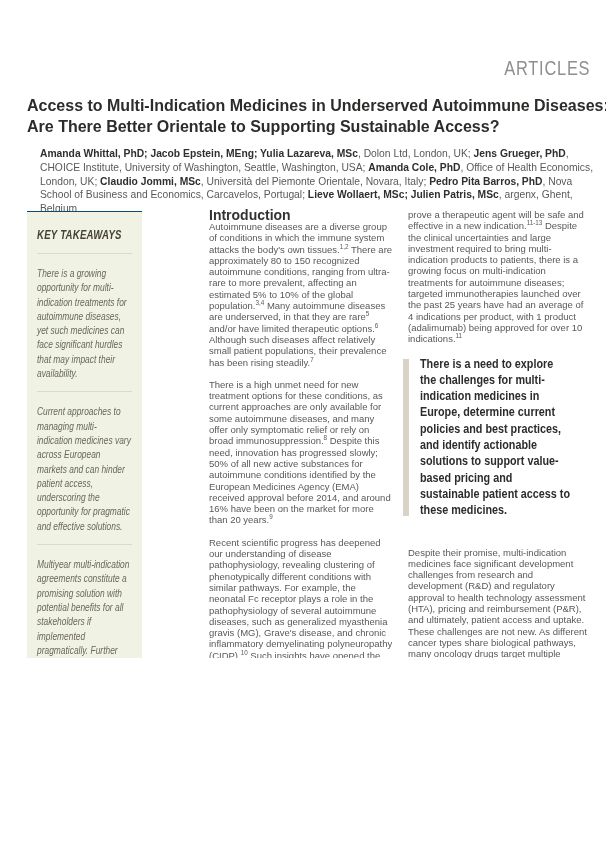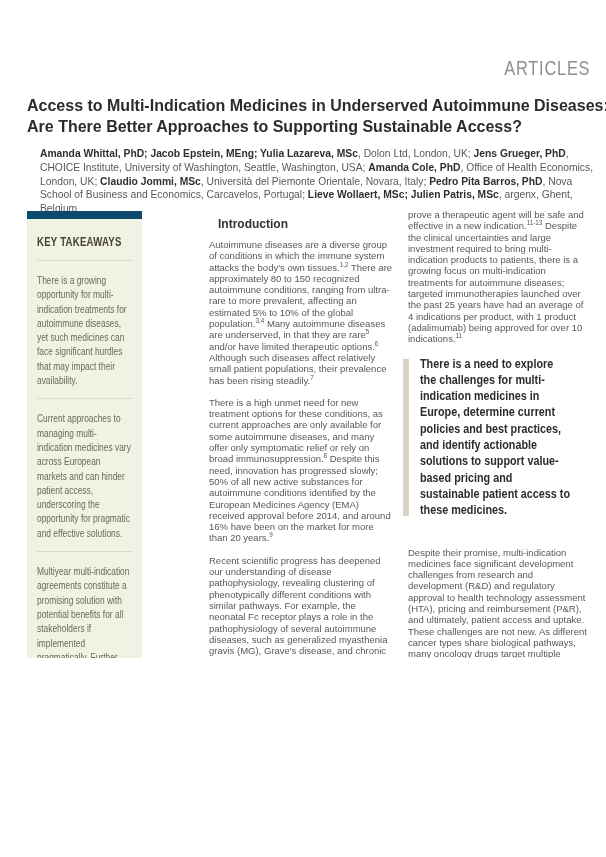--- a/index.html
+++ b/index.html
@@ -26,37 +26,38 @@
   
   .authors{
     position:absolute;left:40px;top:147px;width:562px;
     font-size:10.3px;line-height:13.8px;color:#595959;
   }
   .authors b{color:#2f2f2f;}
 
   
   .takeaways{
     position:absolute;left:27px;top:211px;width:115px;min-height:502px;
-    box-sizing:border-box;background:#f0f3e3;border-top:8px solid #0c4a6e;
+    box-sizing:border-box;background:#f0f3e3;border-top:1px solid #0c4a6e;
     padding:16px 10px 16px 10px;
+    font-style:italic;
   }
   .tk-heading{
     font-size:12px;font-weight:bold;color:#464036;letter-spacing:0.3px;
     white-space:nowrap;
   }
   .tk-sep{border-top:1px solid #d9dcc6;margin:11px 0 12px 0;}
   .tk-para{
     font-size:10.5px;line-height:14.3px;color:#6b665b;font-weight:400;
   }
 
   
   .col{position:absolute;top:209px;}
   .col1{left:209px;width:185px;}
   .col2{left:408px;width:179px;}
-  .sec-head{font-size:12px;font-weight:bold;color:#333333;line-height:12px;margin:9px;}
+  .sec-head{font-size:14px;font-weight:bold;color:#333333;line-height:12px;margin:0;}
   .sub-head{font-size:10px;font-weight:bold;font-style:italic;color:#454545;line-height:11.5px;margin:0 0 2px 0;}
   .para{font-size:9.5px;line-height:11.3px;color:#58585a;margin:0 0 11px 0;}
   .para sup{font-size:6.3px;line-height:0;}
 
   
   .quote{position:relative;padding-left:12px;margin:1px 16px 28px 0;}
   .quote-bar{position:absolute;left:-5px;top:3px;bottom:3px;width:6px;background:#d9d3c7;}
   .quote-text{
     font-size:13.5px;font-weight:bold;line-height:16.3px;color:#2d2c2a;
   }
@@ -70,21 +71,21 @@
 </style>
 </head>
 <body>
 
 <div class="page">
 
   <div class="kicker">ARTICLES</div>
 
   <div class="title">
     <span class="title-line">Access to Multi-Indication Medicines in Underserved Autoimmune Diseases:</span>
-    <span class="title-line">Are There Better Approaches to Supporting Sustainable Access?</span>
+    <span class="title-line">Are There Better Orientale to Supporting Sustainable Access?</span>
   </div>
 
   <div class="authors"><b>Amanda Whittal, PhD; Jacob Epstein, MEng; Yulia Lazareva, MSc</b><span>, Dolon Ltd, London, UK; </span><b>Jens Grueger, PhD</b><span>, CHOICE Institute, University of Washington, Seattle, Washington, USA; </span><b>Amanda Cole, PhD</b><span>, Office of Health Economics, London, UK; </span><b>Claudio Jommi, MSc</b><span>, Università del Piemonte Orientale, Novara, Italy; </span><b>Pedro Pita Barros, PhD</b><span>, Nova School of Business and Economics, Carcavelos, Portugal; </span><b>Lieve Wollaert, MSc; Julien Patris, MSc</b><span>, argenx, Ghent, Belgium</span></div>
 
   <div class="takeaways">
     <span class="tk-heading cond">KEY TAKEAWAYS</span>
     <div class="tk-sep"></div>
     <div>
         <div class="tk-para cond">There is a growing opportunity for multi-indication treatments for autoimmune diseases, yet such medicines can face significant hurdles that may impact their availability.</div>
         <div class="tk-sep"></div>

